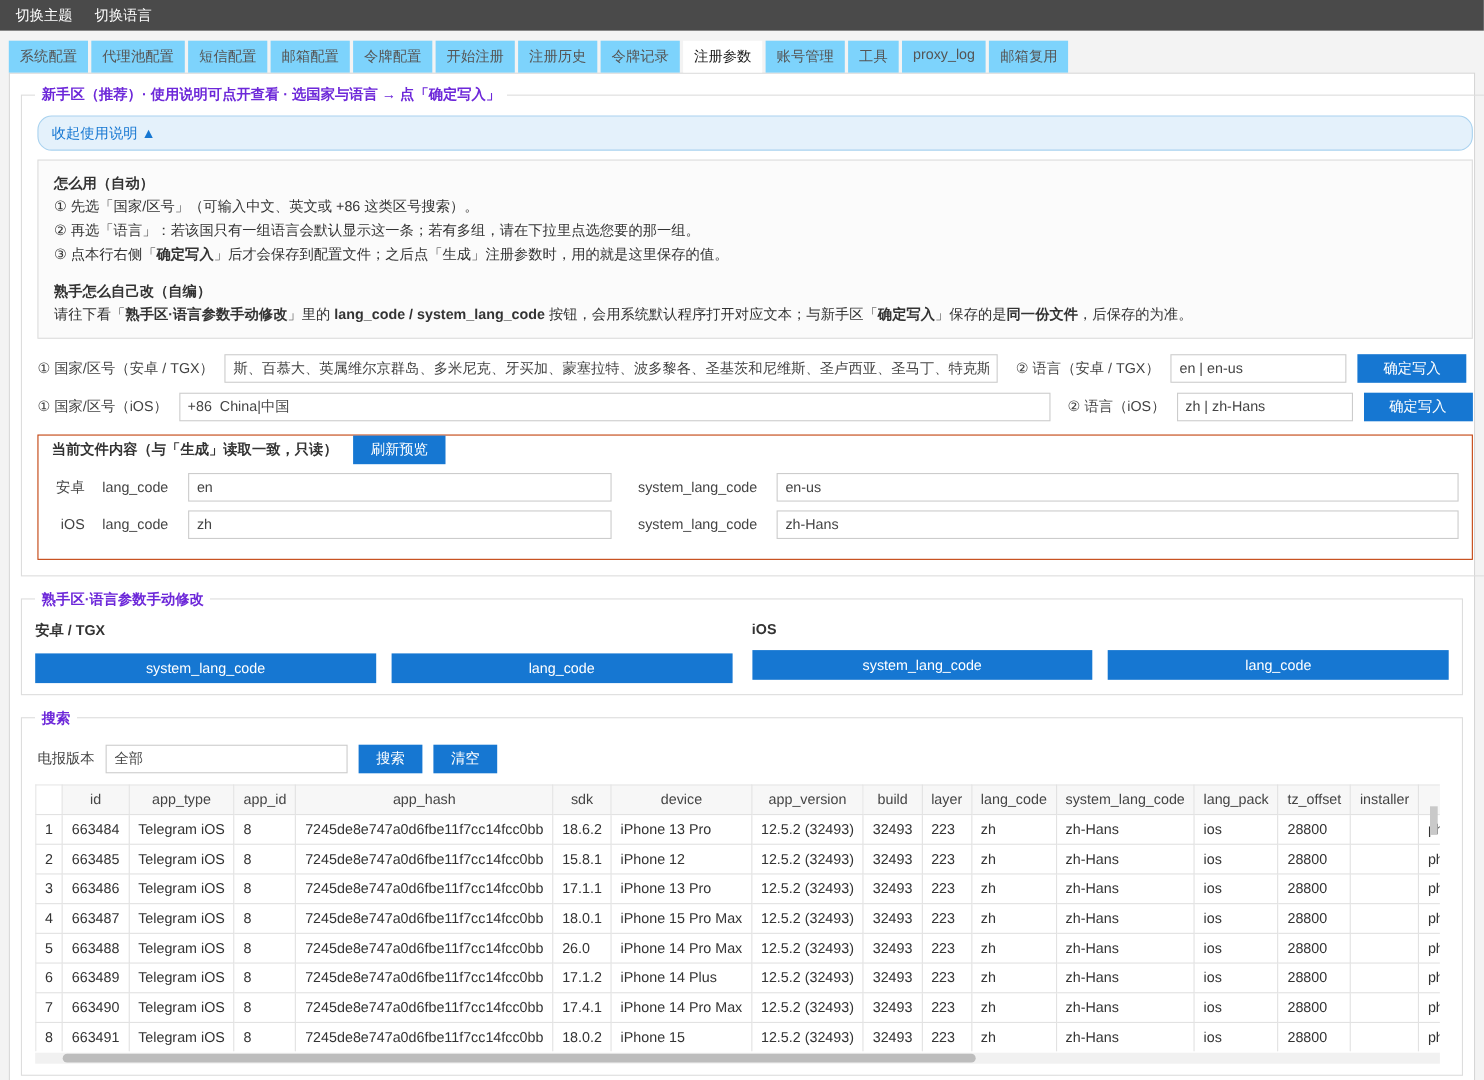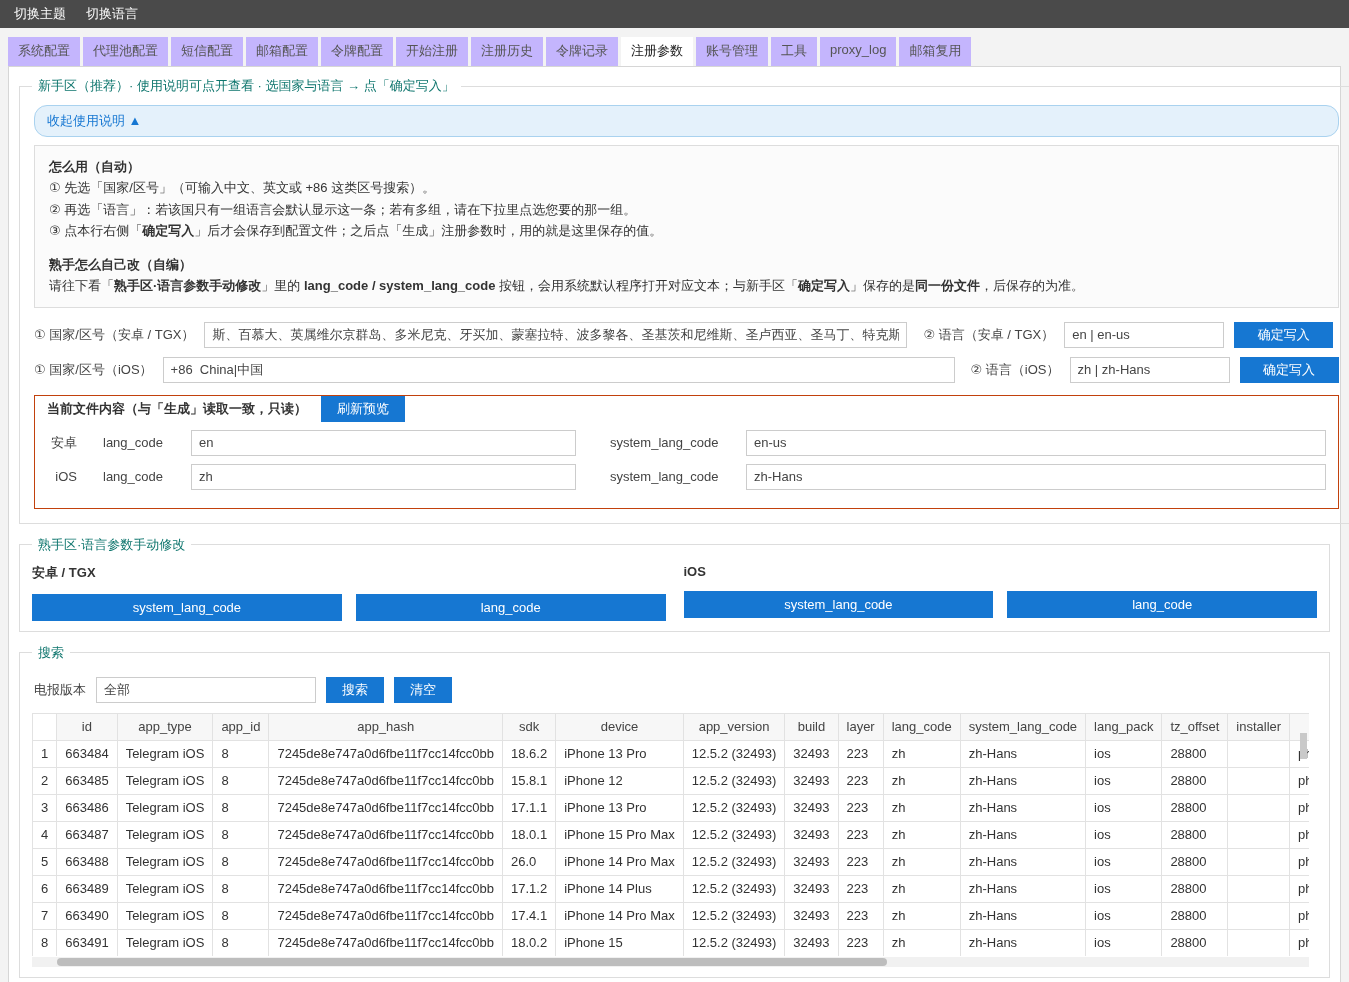--- a/index.html
+++ b/index.html
@@ -5,48 +5,48 @@
   * { margin:0; padding:0; box-sizing:border-box; }
   html,body { width:1349px; height:982px; overflow:hidden; background:#f3f3f3;
     font-family:"Liberation Sans","DejaVu Sans",sans-serif; font-size:13px; color:#333; }
 
   
   .topbar { height:28px; background:#4a4a4a; display:flex; align-items:center; gap:20px; padding:0 14px; }
   .topbar a { color:#fff; text-decoration:none; font-size:13px; cursor:pointer; }
 
   
   .tabbar { display:flex; gap:3px; padding:9px 8px 0 8px; background:#f3f3f3; }
-  .tab { background:#c4b5fd; color:#555; padding:5px 10px 6px; font-size:13px; white-space:nowrap; cursor:pointer; }
+  .tab { background:#7dd3fc; color:#555; padding:5px 10px 6px; font-size:13px; white-space:nowrap; cursor:pointer; }
   .tab.active { background:#fff; color:#1a1a1a; font-weight:normal; }
 
   
   .panel { margin:0 8px; background:#fff; border:1px solid #d6d6d6; padding:2px 8px 10px; }
 
   fieldset { border:1px solid #ddd; margin:8px 2px 12px; padding:6px 12px 10px; }
-  legend { font-weight:normal; color:#0f766e; padding:0 6px; font-size:13px; }
+  legend { font-weight:bold; color:#6d28d9; padding:0 6px; font-size:13px; }
 
   .collapse-hd { border:1px solid #a9d2ef; background:#e4f1fb; color:#1677d2; padding:6px 12px;
     border-radius:13px; margin:4px 2px 8px; cursor:pointer; }
 
   .howto { border:1px solid #ddd; background:#fbfbfb; margin:2px 2px 14px; padding:10px 14px;
     line-height:1.65; color:#333; }
   .howto .bold { font-weight:bold; }
   .howto .gap { height:12px; }
 
   .frow { display:flex; align-items:center; margin:9px 2px; gap:10px; }
   .frow label { white-space:nowrap; color:#444; }
   input.txt { border:1px solid #ccc; height:26px; padding:0 7px; font-size:13px; color:#444; background:#fff; }
 
   .btn { background:#1677d2; color:#fff; border:none; height:26px; padding:0 16px; font-size:13px; cursor:pointer; }
   .btn.write { width:99px; }
 
   .filebox { border:1px solid #c2410c; margin:12px 2px 4px; padding:0 12px 10px; }
   .filebox .hd { display:flex; align-items:center; gap:14px; margin-bottom:4px; }
   .filebox .hd .t { font-weight:bold; }
-  .fprow { display:flex; align-items:center; gap:26px; margin:8px 0; }
+  .fprow { display:flex; align-items:center; gap:16px; margin:8px 0; }
   .fprow .plat { width:30px; text-align:right; color:#444; }
   .fprow .lcl { width:62px; color:#444; }
   .fprow .scl { width:118px; color:#444; padding-left:8px; }
 
   
   .xgroups { display:flex; gap:18px; }
   .xgroup { flex:1; }
   .xgroup .ttl { font-weight:bold; margin:4px 0 12px; }
   .xbtns { display:flex; gap:14px; }
   .xbtns .btn { flex:1; height:27px; }

